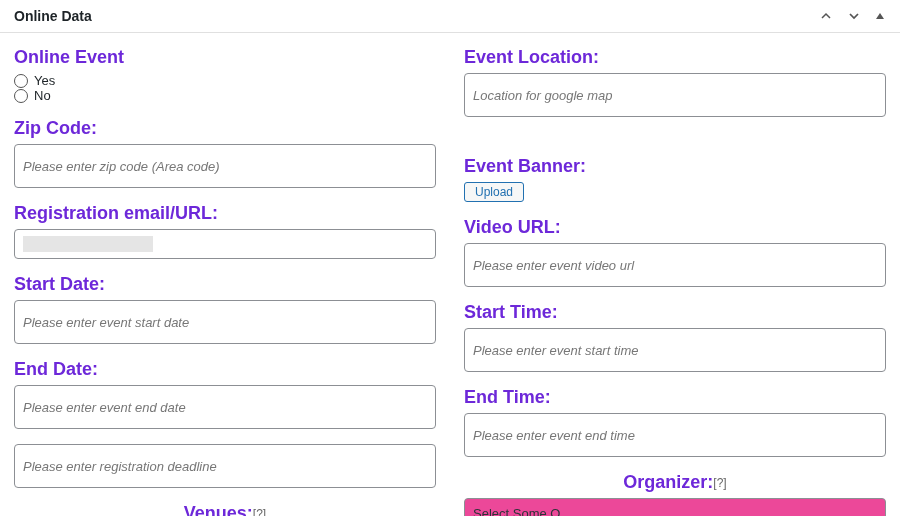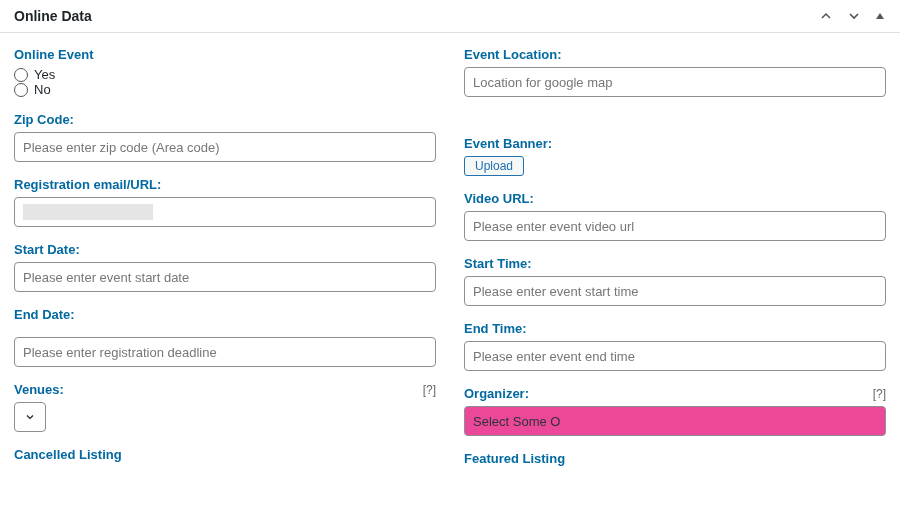--- a/index.html
+++ b/index.html
@@ -42,48 +42,49 @@
     }
     .col {
       flex: 1;
       min-width: 0;
     }
     .field-group {
       margin-bottom: 15px;
     }
     .field-label {
       display: block;
-      font-size: 13px;
+      font-size: 18px;
       font-weight: 600;
-      color: #0369a1;
+      color: #6d28d9;
       margin-bottom: 5px;
     }
     .label-row {
       display: flex;
       align-items: center;
-      justify-content: space-between;
+      justify-content: center;
       margin-bottom: 5px;
     }
     .label-row .field-label {
       margin-bottom: 0;
     }
     .help-hint {
       font-size: 12px;
       color: #666;
       cursor: pointer;
     }
     .text-input {
       width: 100%;
-      height: 30px;
+      height: 44px;
       padding: 4px 8px;
       border: 1px solid #8c8f94;
       border-radius: 4px;
       font-size: 13px;
       color: #2c3338;
       background: #fff;
+      font-style: italic;
     }
     .text-input::placeholder {
       color: #777;
     }
     .radio-group {
       display: flex;
       flex-direction: column;
       gap: 0;
       margin-top: 4px;
     }
@@ -232,20 +233,21 @@
       <span class="redacted"></span>
     </div>
 
     <div class="field-group">
       <span class="field-label">Start Date:</span>
       <input type="text" class="text-input" placeholder="Please enter event start date" style="">
     </div>
 
     <div class="field-group">
       <span class="field-label">End Date:</span>
+      <input type="text" class="text-input" placeholder="Please enter event end date" style="">
     </div>
 
     <div class="field-group">
       <input type="text" class="text-input" placeholder="Please enter registration deadline" style="">
     </div>
 
     <div class="field-group">
       <div class="label-row">
         <span class="field-label">Venues:</span>
         <span class="help-hint">[?]</span>

